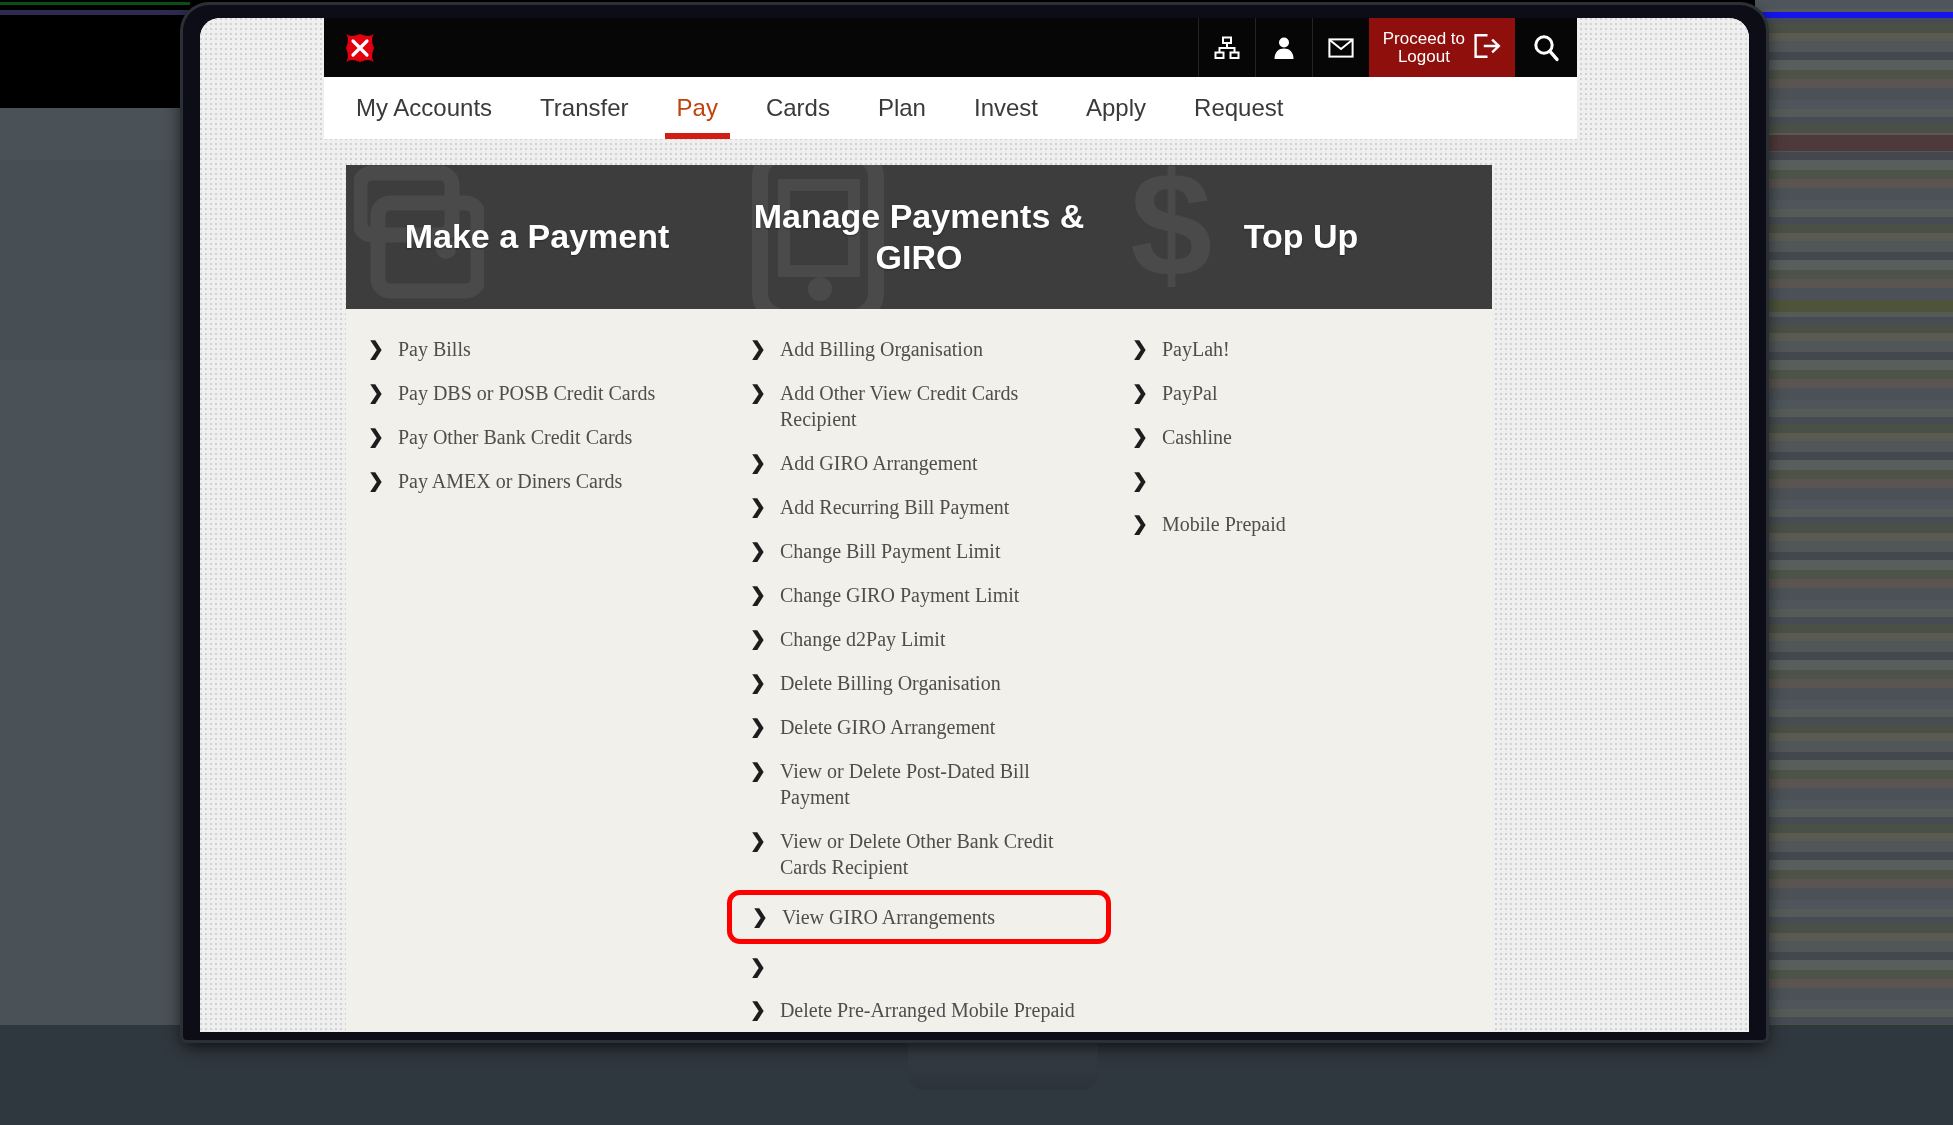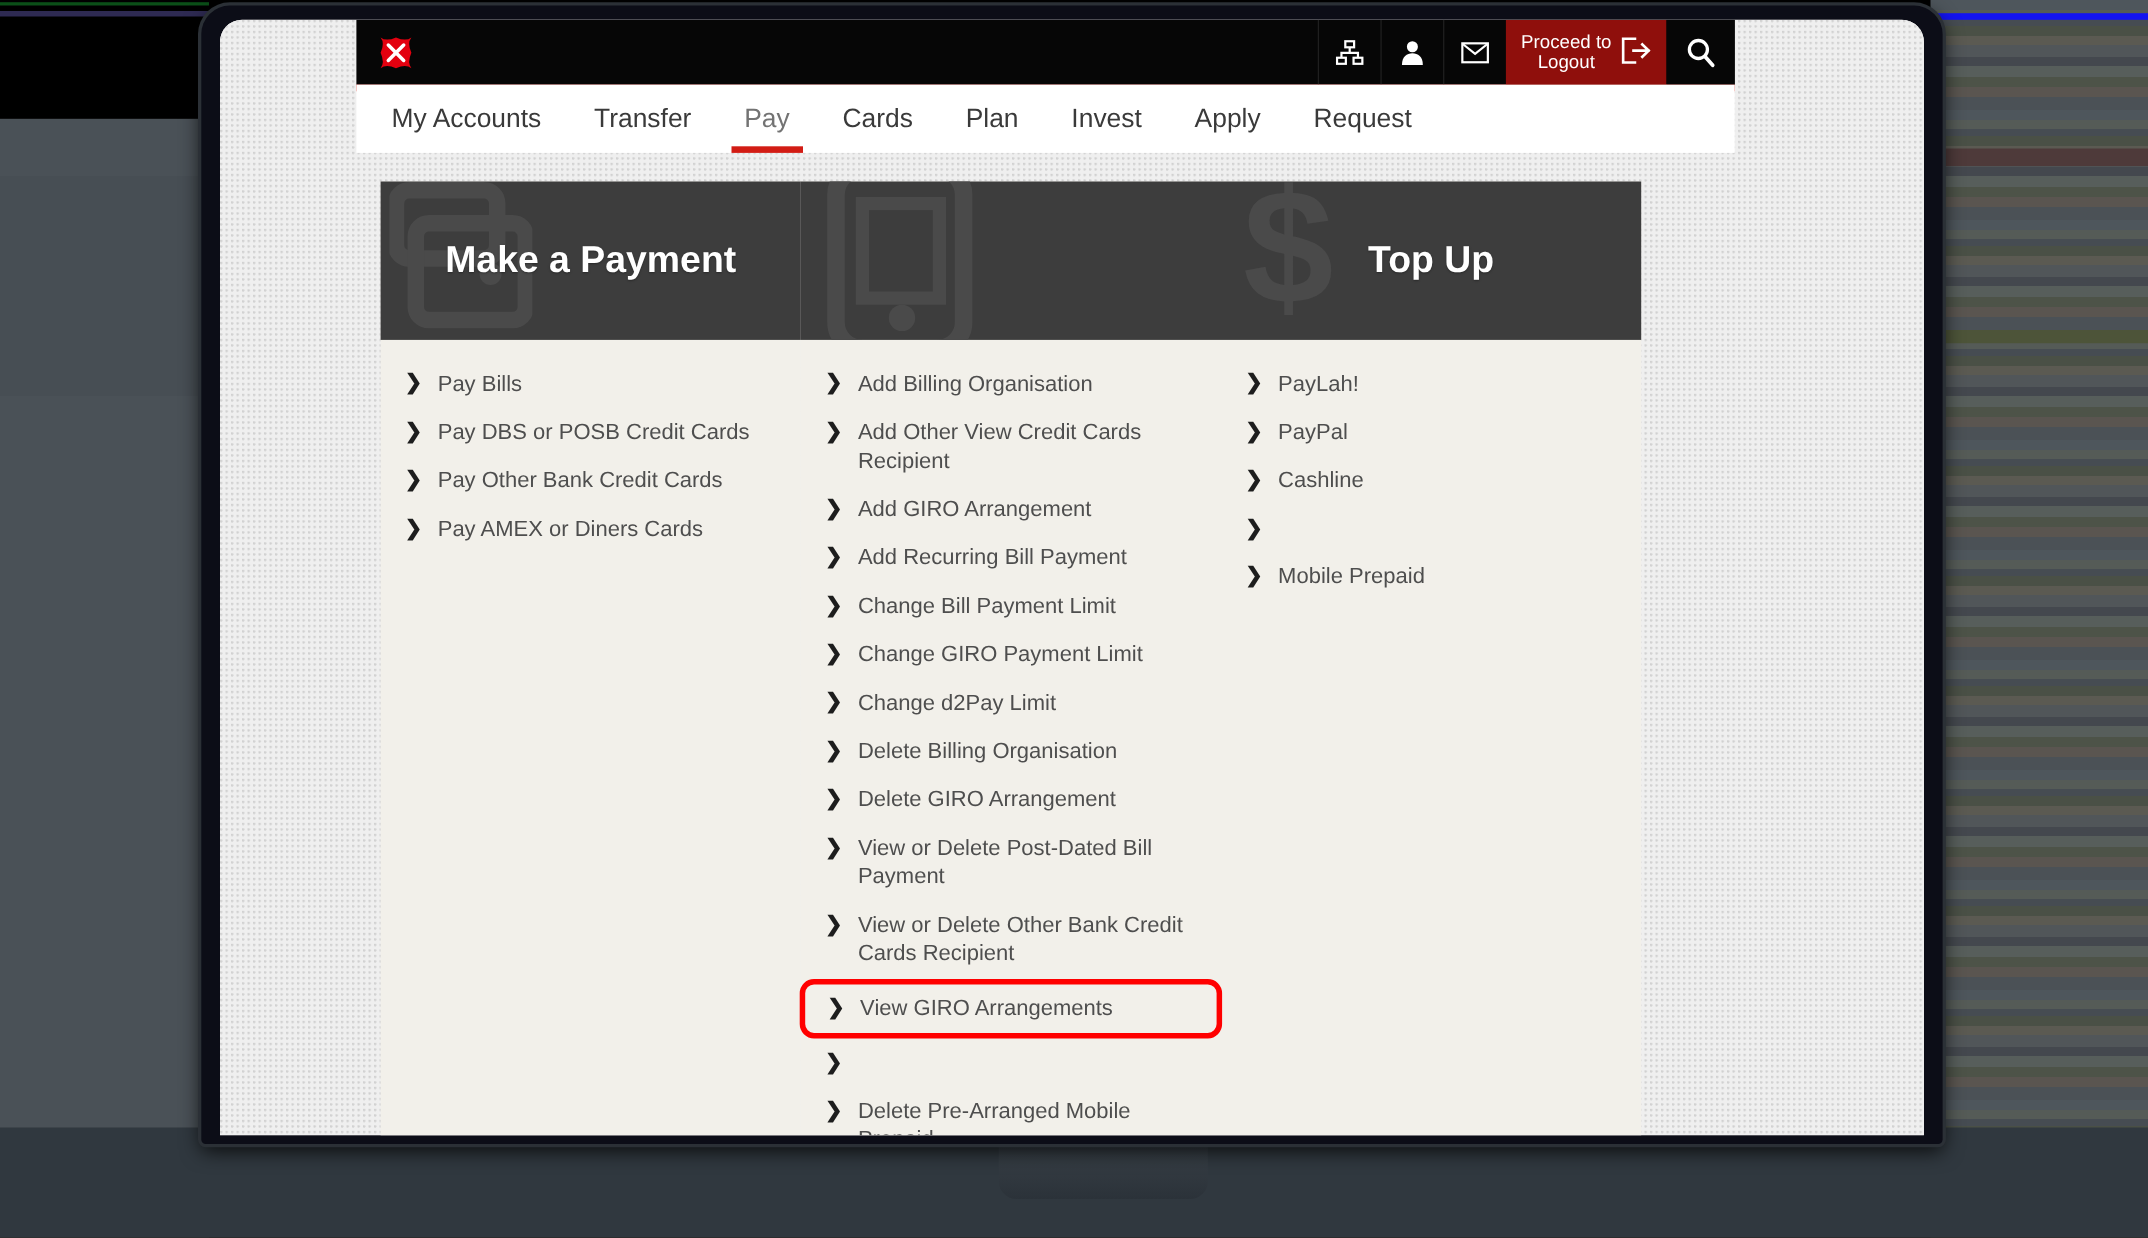--- a/index.html
+++ b/index.html
@@ -210,21 +210,21 @@
   .nav-item {
     position: relative;
     font-size: 24px;
     color: #3a3a3a;
     padding: 0 24px;
     height: 62px;
     display: flex;
     align-items: center;
     white-space: nowrap;
   }
-  .nav-item.active { color: #737373; }
+  .nav-item.active { color: #c2410c; }
   .nav-item.active::after {
     content: "";
     position: absolute;
     left: 12px; right: 12px;
     bottom: 0;
     height: 6px;
     background: #d21c14;
   }
 
   
@@ -292,21 +292,21 @@
     color: #4e4e4e;
     line-height: 1.3;
   }
   .col-list li .chev {
     flex: 0 0 auto;
     color: #1d1d1d;
     font-size: 19px;
     font-weight: bold;
     line-height: 1.32;
   }
-  .col-list li .txt { flex: 1 1 auto; }
+  .col-list li .txt { flex: 1 1 auto; font-family: Liberation Serif, serif; }
 
   
   .col-list li.highlight {
     outline: 5px solid #ff0000;
     border-radius: 10px;
     outline-offset: -2px;
     margin: 4px 2px;
     padding-top: 11px;
     padding-bottom: 11px;
   }
@@ -437,20 +437,21 @@
 
       <section class="column">
         <div class="col-header">
           <span class="watermark">
             <svg width="150" height="150" viewBox="0 0 150 150" fill="none" aria-hidden="true">
               <rect x="24" y="-6" width="116" height="164" rx="24" stroke="#4a4a4a" stroke-width="16"></rect>
               <rect x="48" y="26" width="70" height="86" stroke="#4a4a4a" stroke-width="12"></rect>
               <circle cx="84" cy="130" r="12" fill="#4a4a4a"></circle>
             </svg>
           </span>
+          <h2 class="col-title">Manage Payments &amp; GIRO</h2>
         </div>
         <ul class="col-list">
           <li>
             <span class="chev">❯</span>
             <span class="txt">Add Billing Organisation</span>
           </li>
           <li>
             <span class="chev">❯</span>
             <span class="txt">Add Other View Credit Cards Recipient</span>
           </li>

